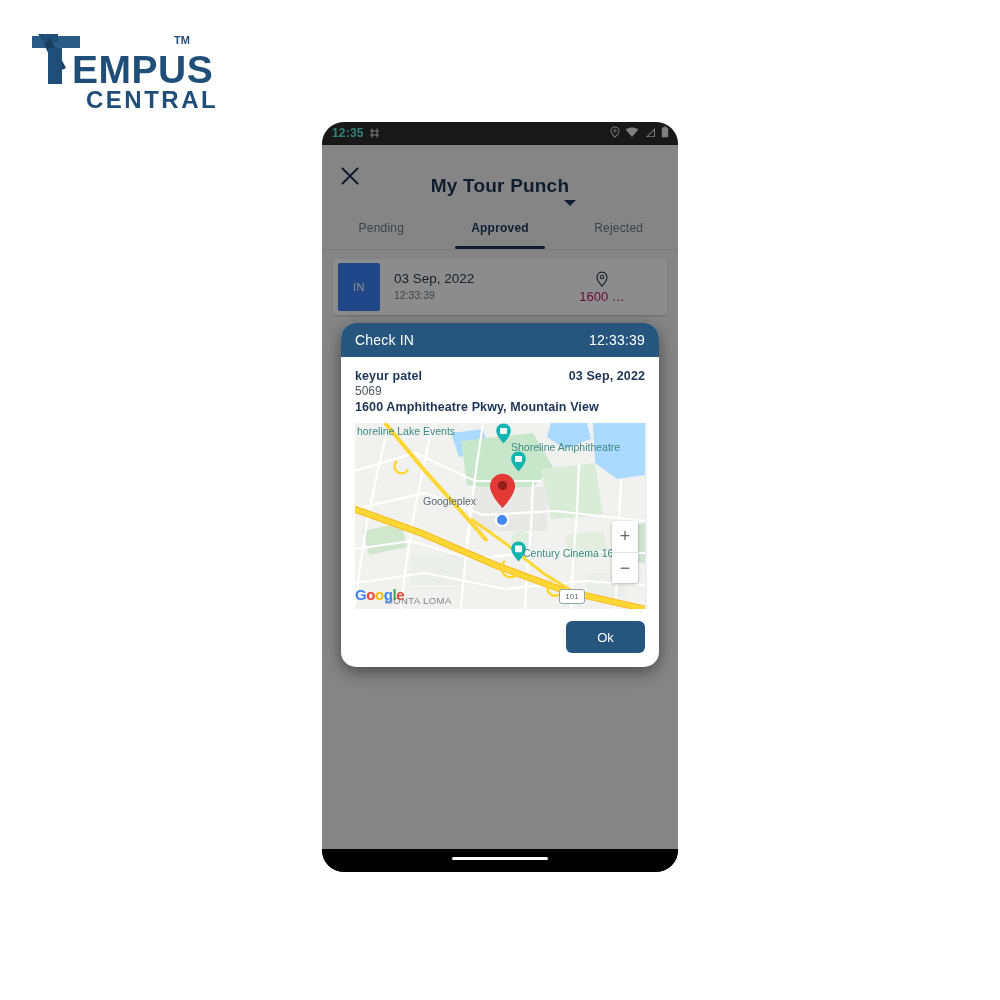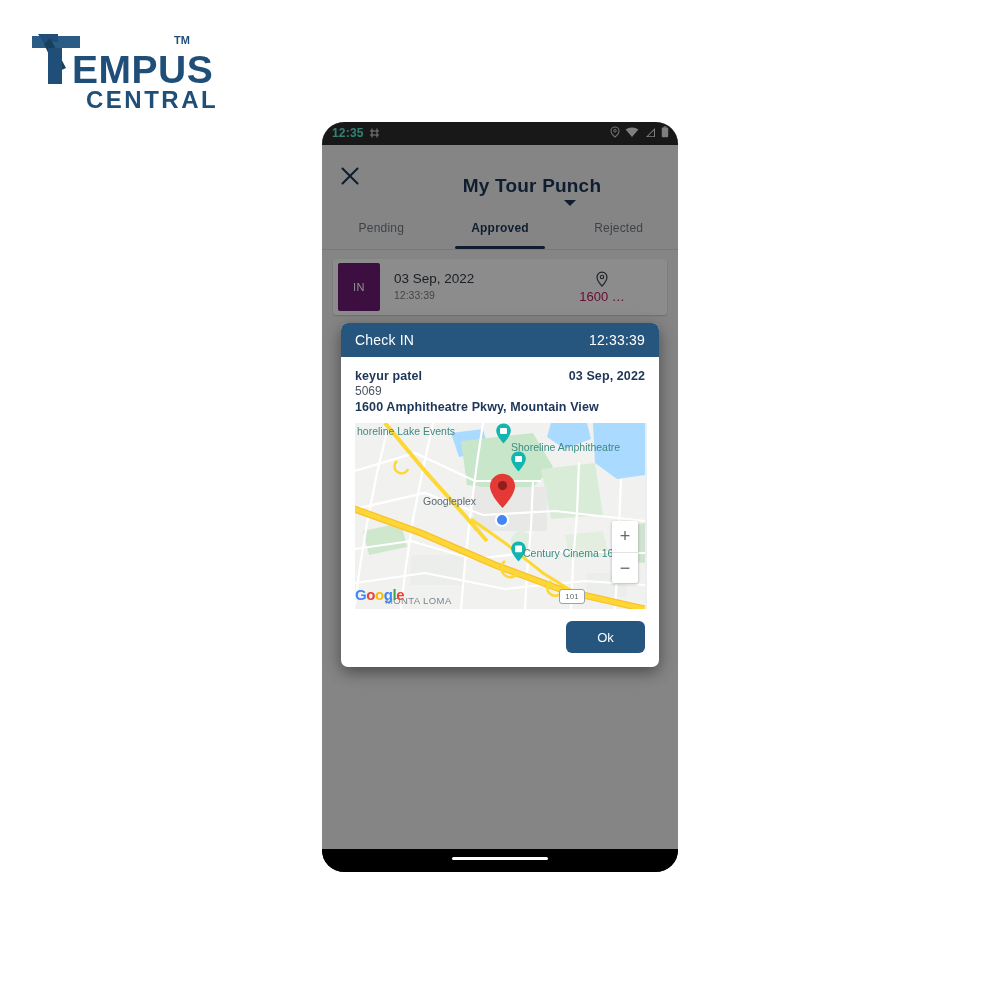--- a/index.html
+++ b/index.html
@@ -58,21 +58,21 @@
   
   #app-bar{
     position:absolute;left:0;top:23px;width:100%;height:62px;
     background:#f3f3f3;z-index:4;
   }
   #close-button{
     position:absolute;left:16px;top:19px;width:24px;height:24px;cursor:pointer;
   }
   #app-title{
     position:absolute;left:0;top:30px;width:100%;text-align:center;
-    font-size:19px;font-weight:bold;color:#1d3557;letter-spacing:.2px;padding-left:32px;
+    font-size:19px;font-weight:bold;color:#1d3557;letter-spacing:.2px;
   }
   #title-dropdown-icon{position:absolute;left:240px;top:53px;cursor:pointer;}
 
   
   #tab-bar{
     position:absolute;left:0;top:85px;width:100%;height:42px;
     background:#f3f3f3;display:flex;z-index:4;
   }
   .tab-item{
     flex:1;display:flex;align-items:center;justify-content:center;
@@ -90,37 +90,37 @@
   }
 
   
   #punch-list{position:absolute;left:0;top:128px;width:100%;z-index:3;}
   .punch-row{
     position:relative;margin:9px 11px 0 11px;height:56px;background:#ffffff;
     border-radius:3px;box-shadow:0 1px 2px rgba(0,0,0,.18);
     display:flex;align-items:center;
   }
   .punch-badge{
-    width:42px;height:48px;margin-left:5px;background:#701a75;color:#ffffff;
+    width:42px;height:48px;margin-left:5px;background:#3b82f6;color:#ffffff;
     display:flex;align-items:center;justify-content:center;
     font-size:11px;letter-spacing:.5px;border-radius:2px;
   }
   .punch-main{margin-left:14px;flex:1;}
   .punch-date{font-size:13.5px;color:#333a42;line-height:1.25;}
   .punch-time{font-size:10.5px;color:#7b8088;line-height:1.5;}
   .punch-loc{
     width:118px;text-align:center;display:flex;flex-direction:column;
     align-items:center;justify-content:center;gap:1px;padding-right:6px;
   }
   .punch-loc-text{font-size:13px;color:#be185d;}
 
   
   #detail-dialog{
     position:absolute;left:19px;top:201px;width:318px;
-    background:#ffffff;border-radius:7px;z-index:60;
+    background:#ffffff;border-radius:15px;z-index:60;
     box-shadow:0 5px 16px rgba(0,0,0,.45);overflow:hidden;
   }
   #dialog-header{
     height:34px;background:#26557d;display:flex;align-items:center;
     justify-content:space-between;padding:0 14px;
   }
   #dialog-header .dh-title{font-size:14px;color:#ffffff;letter-spacing:.2px;}
   #dialog-header .dh-time{font-size:14px;color:#ffffff;letter-spacing:.2px;}
   #dialog-body{padding:12px 14px 0 14px;}
   .row-name{display:flex;justify-content:space-between;align-items:baseline;gap:12px;}

